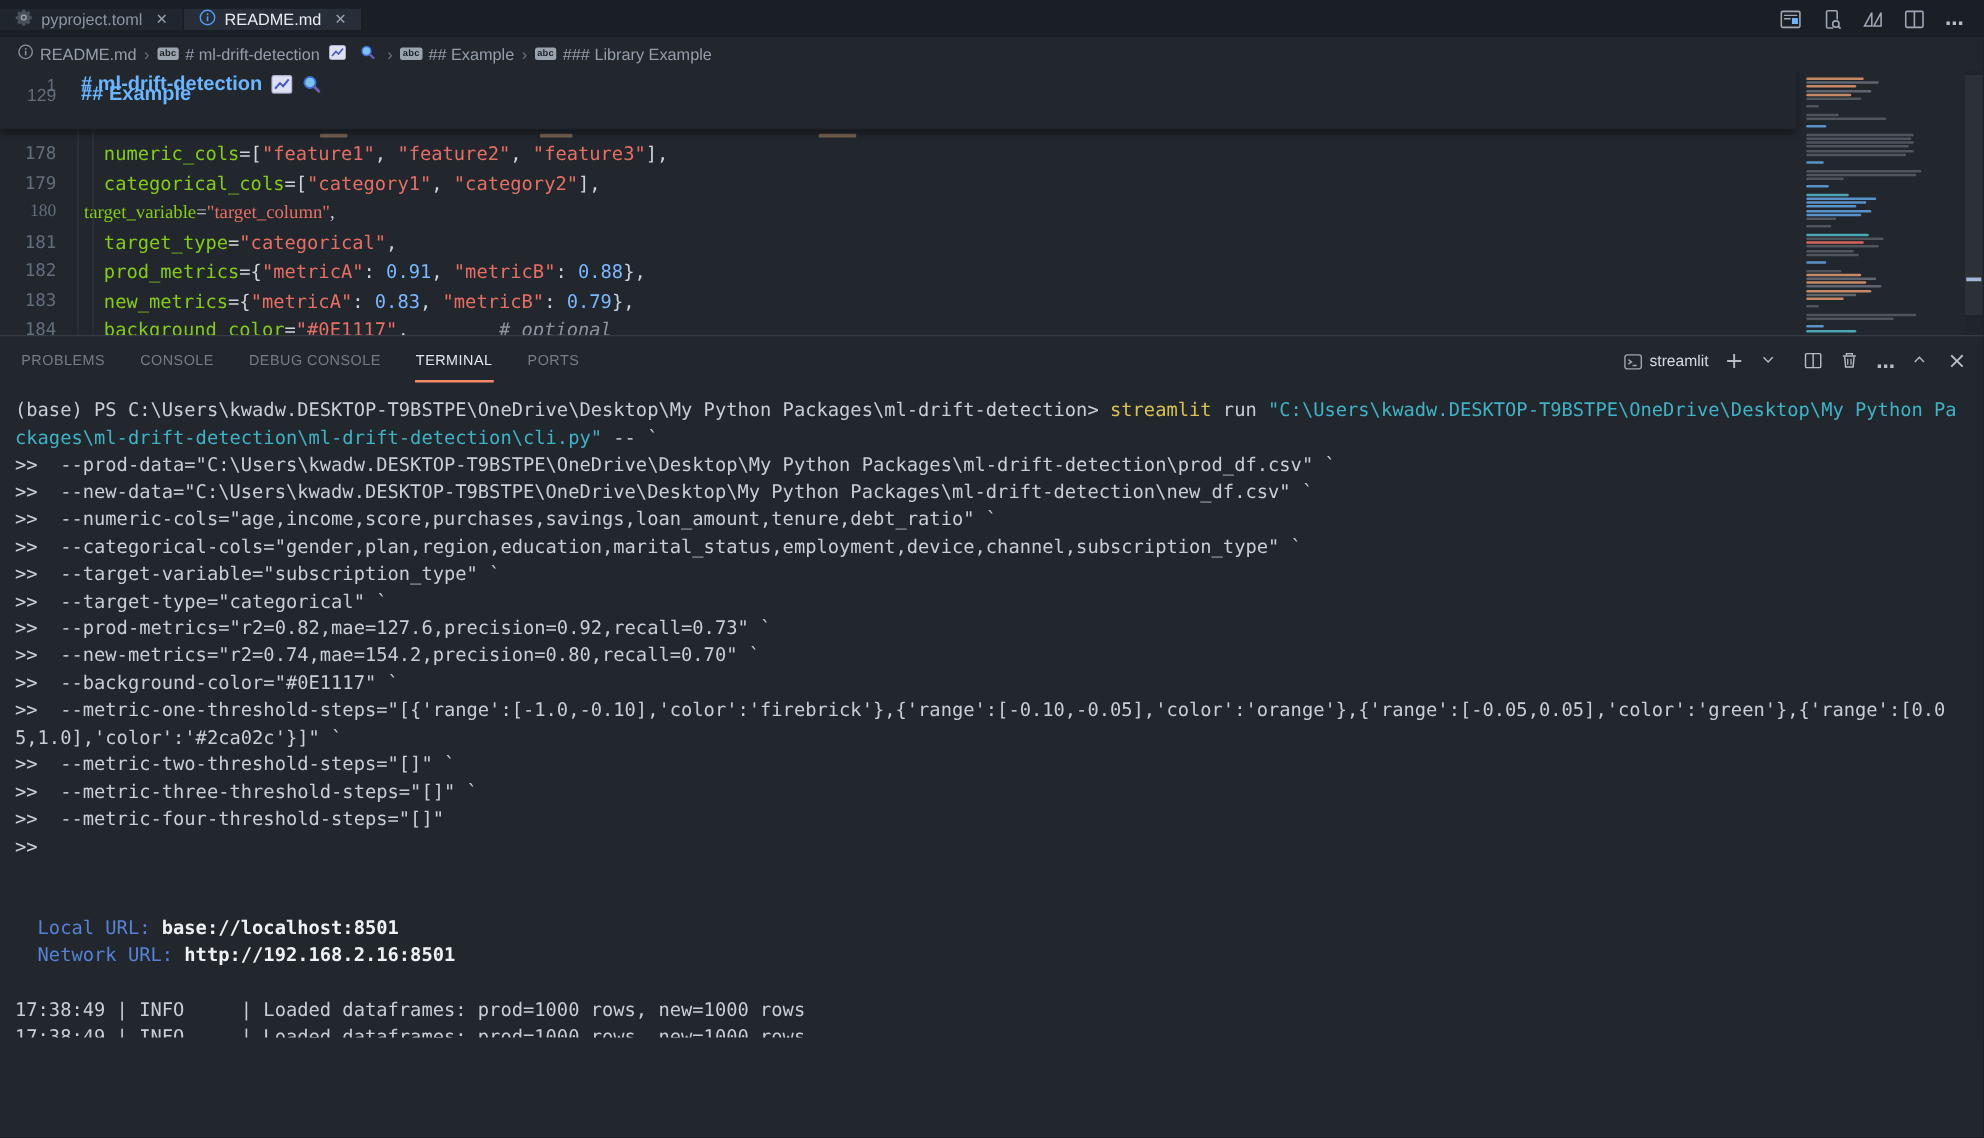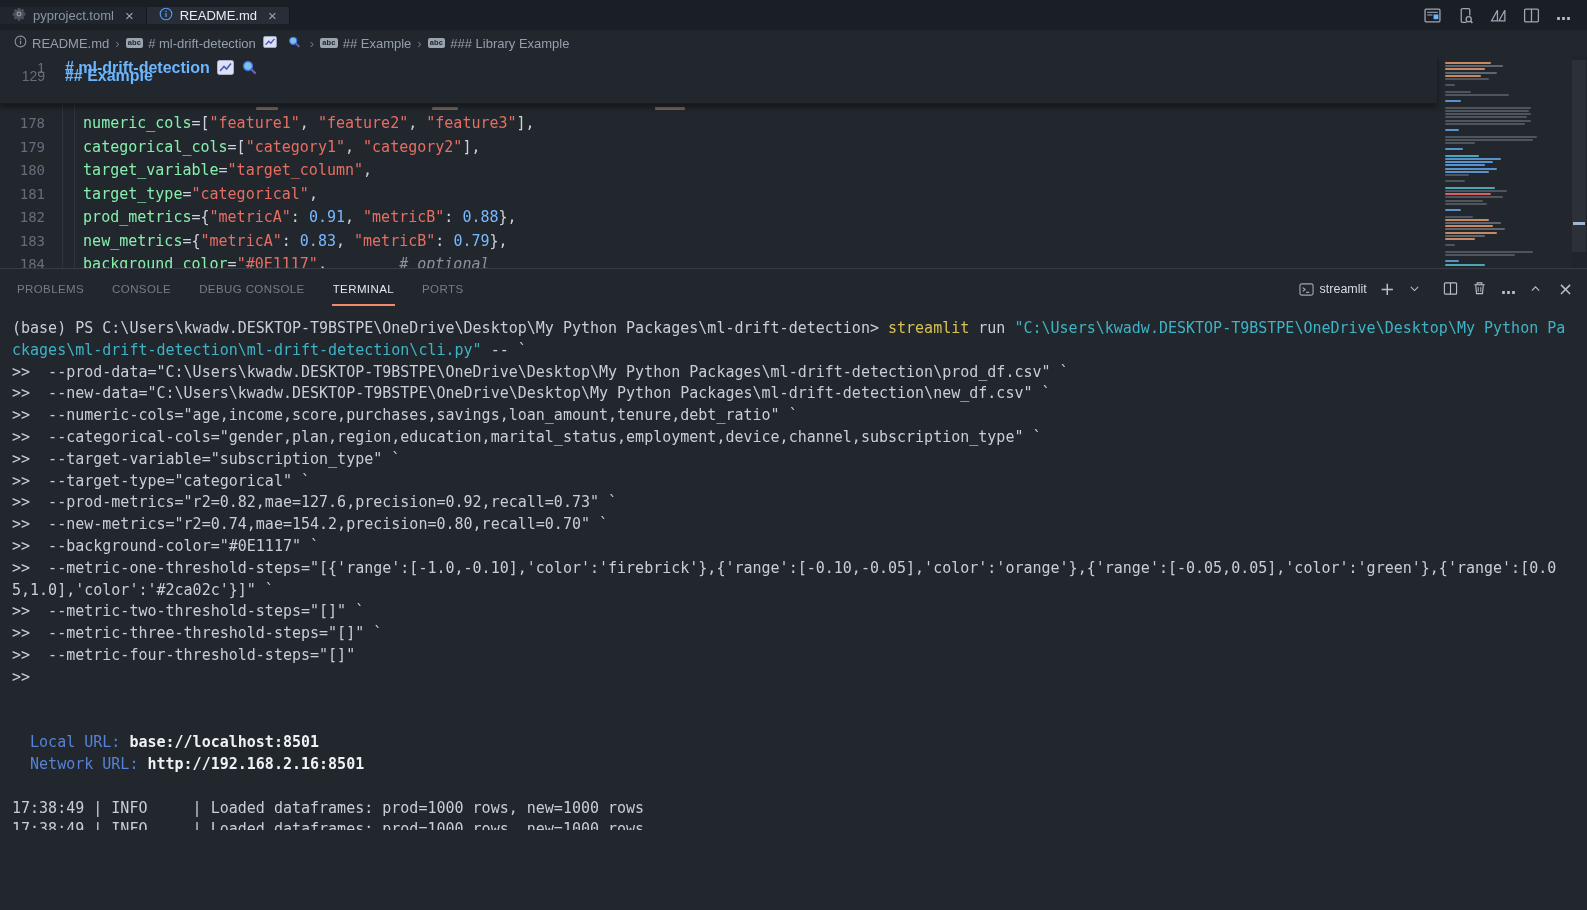--- a/index.html
+++ b/index.html
@@ -31,21 +31,21 @@
   .editor{ position:absolute; left:0; top:56px; width:100%; height:212px; background:#22272e; overflow:hidden; }
   .code-area{ position:absolute; left:0; top:0; width:1437px; height:100%; overflow:hidden;
     font-family:"DejaVu Sans Mono", monospace; font-size:15px; }
   .code-row{ position:absolute; left:0; width:100%; height:23.5px; display:flex; align-items:center; white-space:pre; }
   .code-row .gutter{ width:45px; text-align:right; color:#636e7b; font-size:14px; flex:none; }
   .code-row .ctext{ padding-left:11px; display:flex; align-items:center; }
   .sticky{ position:absolute; left:0; top:0; width:1437px; height:48px; background:#22272e; z-index:3;
     box-shadow:0 3px 6px rgba(0,0,0,.45); border-bottom:1px solid #1a1e24;}
   .guide{ position:absolute; top:48px; bottom:0; width:1px; background:#2e353e; z-index:1;}
   .tk-head{ color:#6cb6ff; font-weight:bold; }
-  .tk-ident{ color:#86efac; }
+  .tk-ident{ color:#84cc16; }
   .tk-str{ color:#e76e62; }
   .tk-num{ color:#79b8ff; }
   .tk-punct{ color:#cdd3da; }
   .tk-com{ color:#8b949e;font-style:italic; }
   .inline-ic{ display:inline-block; width:17px; height:15px; margin-left:7px; vertical-align:-2px; }
   .sliver-dash{ position:absolute; height:3px; border-radius:1px; background:rgba(190,150,115,.55); z-index:2;}
   
   .minimap{ position:absolute; left:1437px; top:0; width:135px; height:100%; background:#22272e; }
   .mm-row{ position:absolute; height:2px; border-radius:1px; }
   .overview-ruler{ position:absolute; left:1572px; top:0; width:15px; height:100%; background:#20252c; }
@@ -158,21 +158,21 @@
     <div class="guide" style="left:62px"></div>
     <div class="guide" style="left:74px"></div>
 
     <div class="sliver-dash" style="left:256px; top:51px; width:22px"></div>
     <div class="sliver-dash" style="left:432px; top:51px; width:26px"></div>
     <div class="sliver-dash" style="left:655px; top:51px; width:30px"></div>
 
     <div class="code-area">
         <div class="code-row" style="top: 55.5px;"><span class="gutter">178</span><span class="ctext"><span class="tk-punct">   </span><span class="tk-ident">numeric_cols</span><span class="tk-punct">=[</span><span class="tk-str">"feature1"</span><span class="tk-punct">, </span><span class="tk-str">"feature2"</span><span class="tk-punct">, </span><span class="tk-str">"feature3"</span><span class="tk-punct">],</span></span></div>
         <div class="code-row" style="top: 79px;"><span class="gutter">179</span><span class="ctext"><span class="tk-punct">   </span><span class="tk-ident">categorical_cols</span><span class="tk-punct">=[</span><span class="tk-str">"category1"</span><span class="tk-punct">, </span><span class="tk-str">"category2"</span><span class="tk-punct">],</span></span></div>
-        <div class="code-row" style="top: 102.5px;"><span class="gutter">180</span><span class="ctext"><span class="tk-punct">   </span><span class="tk-ident">target_variable</span><span class="tk-punct">=</span><span class="tk-str">"target_column"</span><span class="tk-punct">,</span></span></div>
+        <div class="code-row" style="top: 102.5px; font-family: Liberation Serif, serif;"><span class="gutter">180</span><span class="ctext"><span class="tk-punct">   </span><span class="tk-ident">target_variable</span><span class="tk-punct">=</span><span class="tk-str">"target_column"</span><span class="tk-punct">,</span></span></div>
         <div class="code-row" style="top: 126px;"><span class="gutter">181</span><span class="ctext"><span class="tk-punct">   </span><span class="tk-ident">target_type</span><span class="tk-punct">=</span><span class="tk-str">"categorical"</span><span class="tk-punct">,</span></span></div>
         <div class="code-row" style="top: 149.5px;"><span class="gutter">182</span><span class="ctext"><span class="tk-punct">   </span><span class="tk-ident">prod_metrics</span><span class="tk-punct">={</span><span class="tk-str">"metricA"</span><span class="tk-punct">: </span><span class="tk-num">0.91</span><span class="tk-punct">, </span><span class="tk-str">"metricB"</span><span class="tk-punct">: </span><span class="tk-num">0.88</span><span class="tk-punct">},</span></span></div>
         <div class="code-row" style="top: 173px;"><span class="gutter">183</span><span class="ctext"><span class="tk-punct">   </span><span class="tk-ident">new_metrics</span><span class="tk-punct">={</span><span class="tk-str">"metricA"</span><span class="tk-punct">: </span><span class="tk-num">0.83</span><span class="tk-punct">, </span><span class="tk-str">"metricB"</span><span class="tk-punct">: </span><span class="tk-num">0.79</span><span class="tk-punct">},</span></span></div>
         <div class="code-row" style="top: 196.5px;"><span class="gutter">184</span><span class="ctext"><span class="tk-punct">   </span><span class="tk-ident">background_color</span><span class="tk-punct">=</span><span class="tk-str">"#0E1117"</span><span class="tk-punct">,</span><span class="tk-punct">        </span><span class="tk-com"># optional</span></span></div>
       </div>
     <div class="sticky">
         <div class="code-row" style="top: 0px;"><span class="gutter">1</span><span class="ctext"><span class="tk-punct">  </span><span class="tk-head"># ml-drift-detection</span><span class="inline-ic"><svg width="17" height="15" viewBox="0 0 17 15">
                 <rect x="0.5" y="0.5" width="16" height="14" rx="2" fill="#dde2f2" stroke="#aab2d0"></rect>
                 <polyline points="3,11 7,6.5 9.5,9 14,3.5" fill="none" stroke="#4956c4" stroke-width="1.6"></polyline>
               </svg></span><span class="inline-ic"><svg width="16" height="15" viewBox="0 0 16 15">

